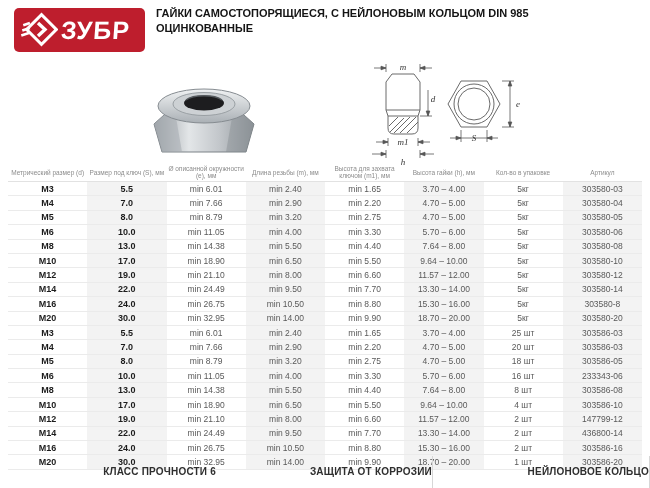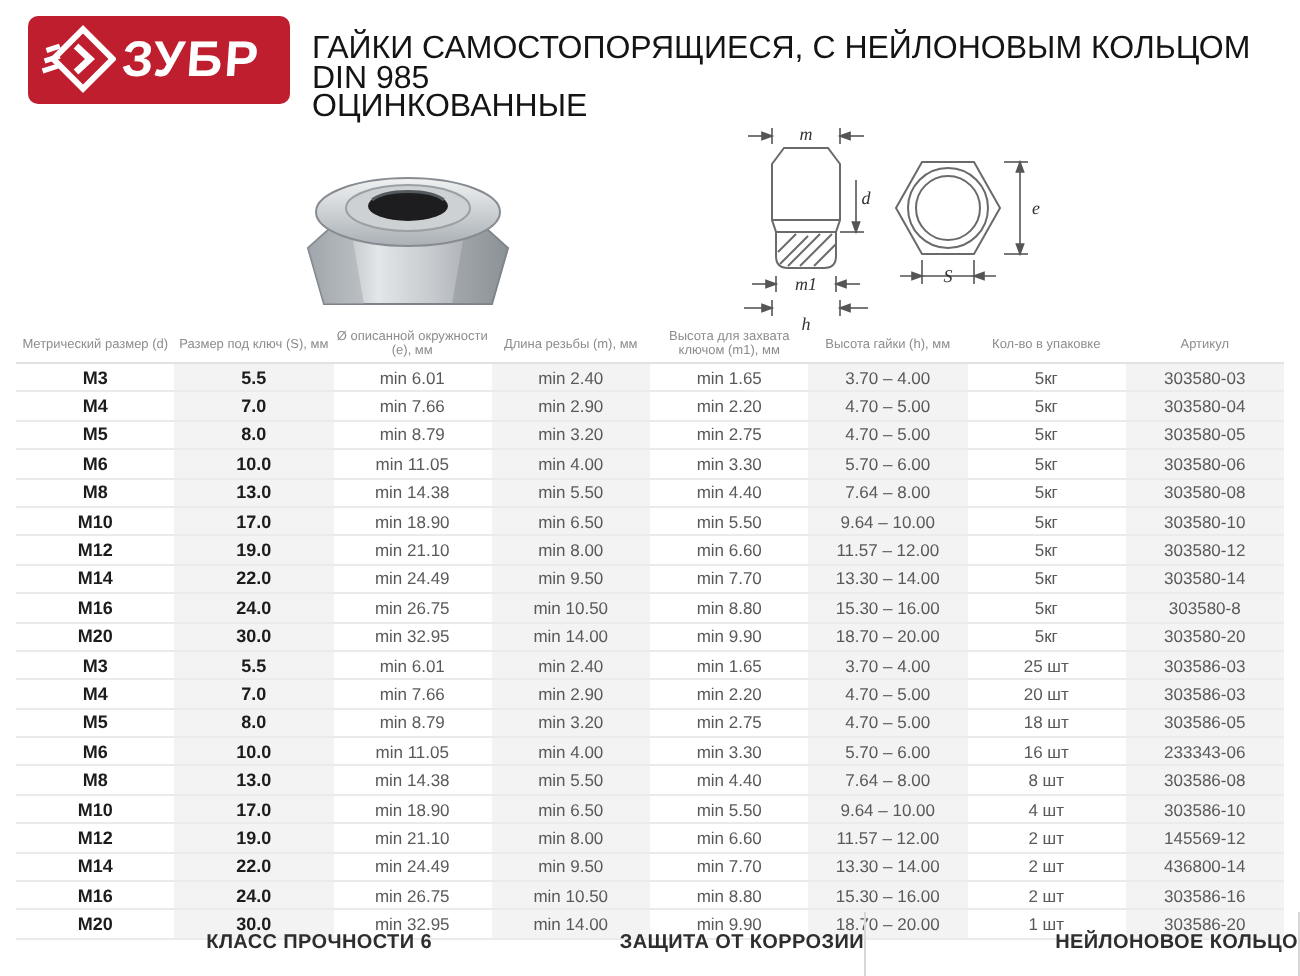--- a/index.html
+++ b/index.html
@@ -4,22 +4,22 @@
 <style>
   html,body{margin:0;padding:0;background:#fff;}
   #page{position:relative;width:650px;height:488px;background:#fff;overflow:hidden;
         font-family:"Liberation Sans",sans-serif;-webkit-font-smoothing:antialiased;}
 
   
   .logo{position:absolute;left:14px;top:8px;width:131px;height:44px;background:#be1e2d;
         border-radius:5px;display:flex;align-items:center;padding:0 6px;box-sizing:border-box;}
   .logo-text{color:#fff;font-weight:bold;font-size:25px;letter-spacing:1px;margin-left:3px;
              transform:skewX(-4deg);}
-  .title{position:absolute;left:156px;top:18px;width:480px;color:#141414;font-weight:normal;
-         font-size:16px;line-height:14.5px;}
+  .title{position:absolute;left:156px;top:6px;width:480px;color:#141414;font-weight:bold;
+         font-size:11px;line-height:14.5px;}
 
   
   .photo{position:absolute;left:148px;top:62px;}
   .diagram{position:absolute;left:362px;top:60px;}
   .dim-label{font-size:9px;font-style:italic;fill:#333;font-family:"Liberation Serif",serif;}
 
   
   table.spec{position:absolute;left:8px;top:163px;width:634px;border-collapse:collapse;
              table-layout:fixed;}
   table.spec th{font-size:6.5px;font-weight:normal;color:#8c8c8c;text-align:center;
@@ -337,21 +337,21 @@
     </tr>
 
     <tr>
       <td>M12</td>
       <td>19.0</td>
       <td>min 21.10</td>
       <td>min 8.00</td>
       <td>min 6.60</td>
       <td>11.57 – 12.00</td>
       <td>2 шт</td>
-      <td>145569-12</td>
+      <td>147799-12</td>
     </tr>
 
     <tr>
       <td>M14</td>
       <td>22.0</td>
       <td>min 24.49</td>
       <td>min 9.50</td>
       <td>min 7.70</td>
       <td>13.30 – 14.00</td>
       <td>2 шт</td>

